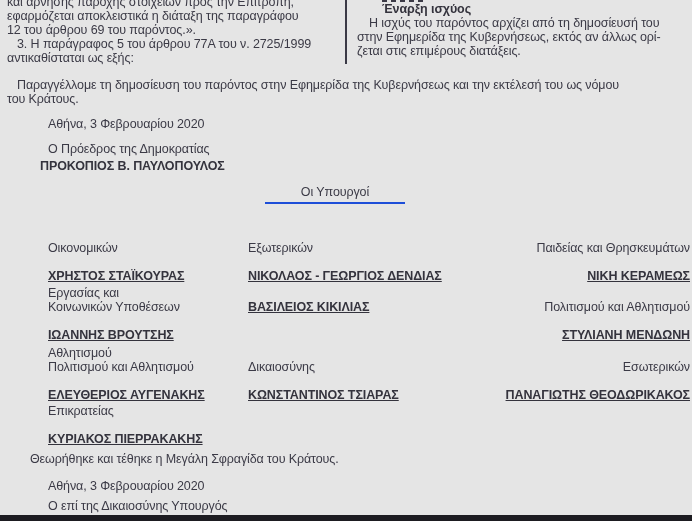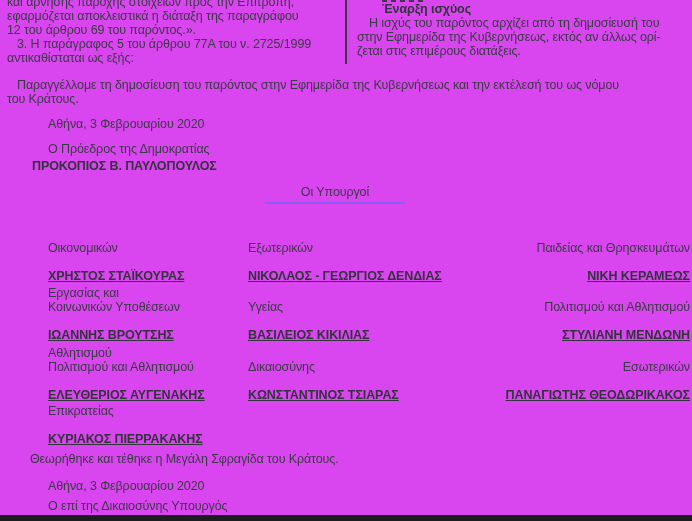--- a/index.html
+++ b/index.html
@@ -1,19 +1,19 @@
 <!DOCTYPE html>
 <html lang="el"><head>
 <meta charset="utf-8">
 <style>
   html,body { margin:0; padding:0; background:#ffffff; }
   .page {
     position:relative;
     width:692px; height:521px;
-    background:#d946ef;
+    background:#e5e5e5;
     overflow:hidden;
     font-family:"Liberation Sans","DejaVu Sans",sans-serif;
     font-size:12.5px;
     line-height:14px;
     letter-spacing:-0.1px;
     color:#3b3a46;
   }
   .abs { position:absolute; }
   .b { font-weight:bold; color:#34333d; }
   .nowrap { white-space:nowrap; }
@@ -28,25 +28,25 @@
   .divider    { left:345px; top:0; width:2px; height:64px; background:#3b3a46; }
   .fragment   { left:382px; top:0; width:44px; height:2px;
                 background:repeating-linear-gradient(90deg,#3b3a46 0 5px,transparent 5px 9px); }
 
   
   .promulgation { left:7px; top:78px; width:682px; }
 
   
   .pres-date  { left:48px; top:117px; }
   .pres-title { left:48px; top:142px; }
-  .pres-name  { left:32px; top:159px; }
+  .pres-name  { left:40px; top:159px; }
 
   
   .min-heading { left:265px; top:185px; width:140px; text-align:center;
-                 border-bottom:2px solid #8b5cf6; padding-bottom:3px; }
+                 border-bottom:2px solid #1d4ed8; padding-bottom:3px; }
   .min-row { left:0; width:692px; }
   .row1 { top:225px; } .row2 { top:270px; } .row3 { top:330px; } .row4 { top:388px; }
   .cell { position:absolute; top:16px; }
   .c1 { left:48px;  width:198px; }
   .c2 { left:248px; width:195px; }
   .c3 { left:445px; width:245px;text-align:right; }
   .zone { display:flex; flex-direction:column; justify-content:flex-end; }
   .zone1 { height:14px; }
   .zone2 { height:28px; }
   .min-name { margin-top:14px; font-weight:bold; color:#34333d; white-space:nowrap;text-decoration:underline; }
@@ -116,23 +116,20 @@
 
   <div class="abs min-row row2">
     <div class="cell c1">
       <div class="zone zone2">
         <div class="line">Εργασίας και</div>
         <div class="line">Κοινωνικών Υποθέσεων</div>
       </div>
       <div class="min-name">ΙΩΑΝΝΗΣ ΒΡΟΥΤΣΗΣ</div>
     </div>
     <div class="cell c2">
-      <div class="zone zone2">
-        <div class="line">Υγείας</div>
-      </div>
       <div class="min-name">ΒΑΣΙΛΕΙΟΣ ΚΙΚΙΛΙΑΣ</div>
     </div>
     <div class="cell c3">
       <div class="zone zone2">
         <div class="line">Πολιτισμού και Αθλητισμού</div>
       </div>
       <div class="min-name">ΣΤΥΛΙΑΝΗ ΜΕΝΔΩΝΗ</div>
     </div>
   </div>
 

